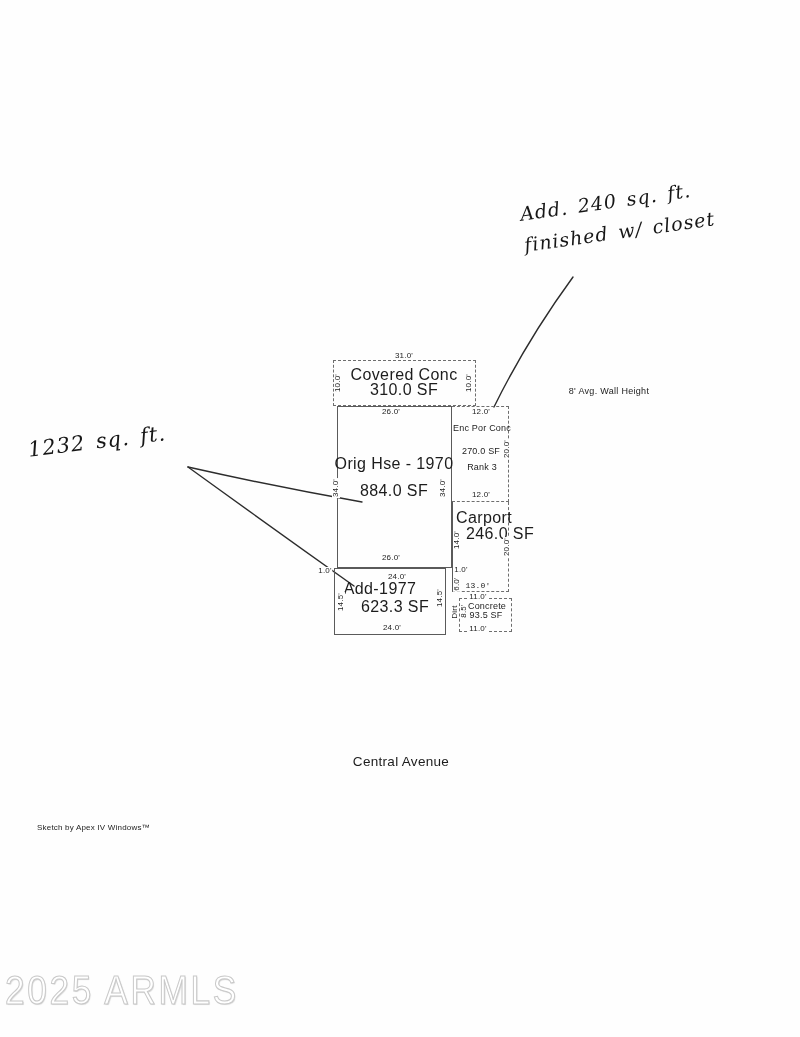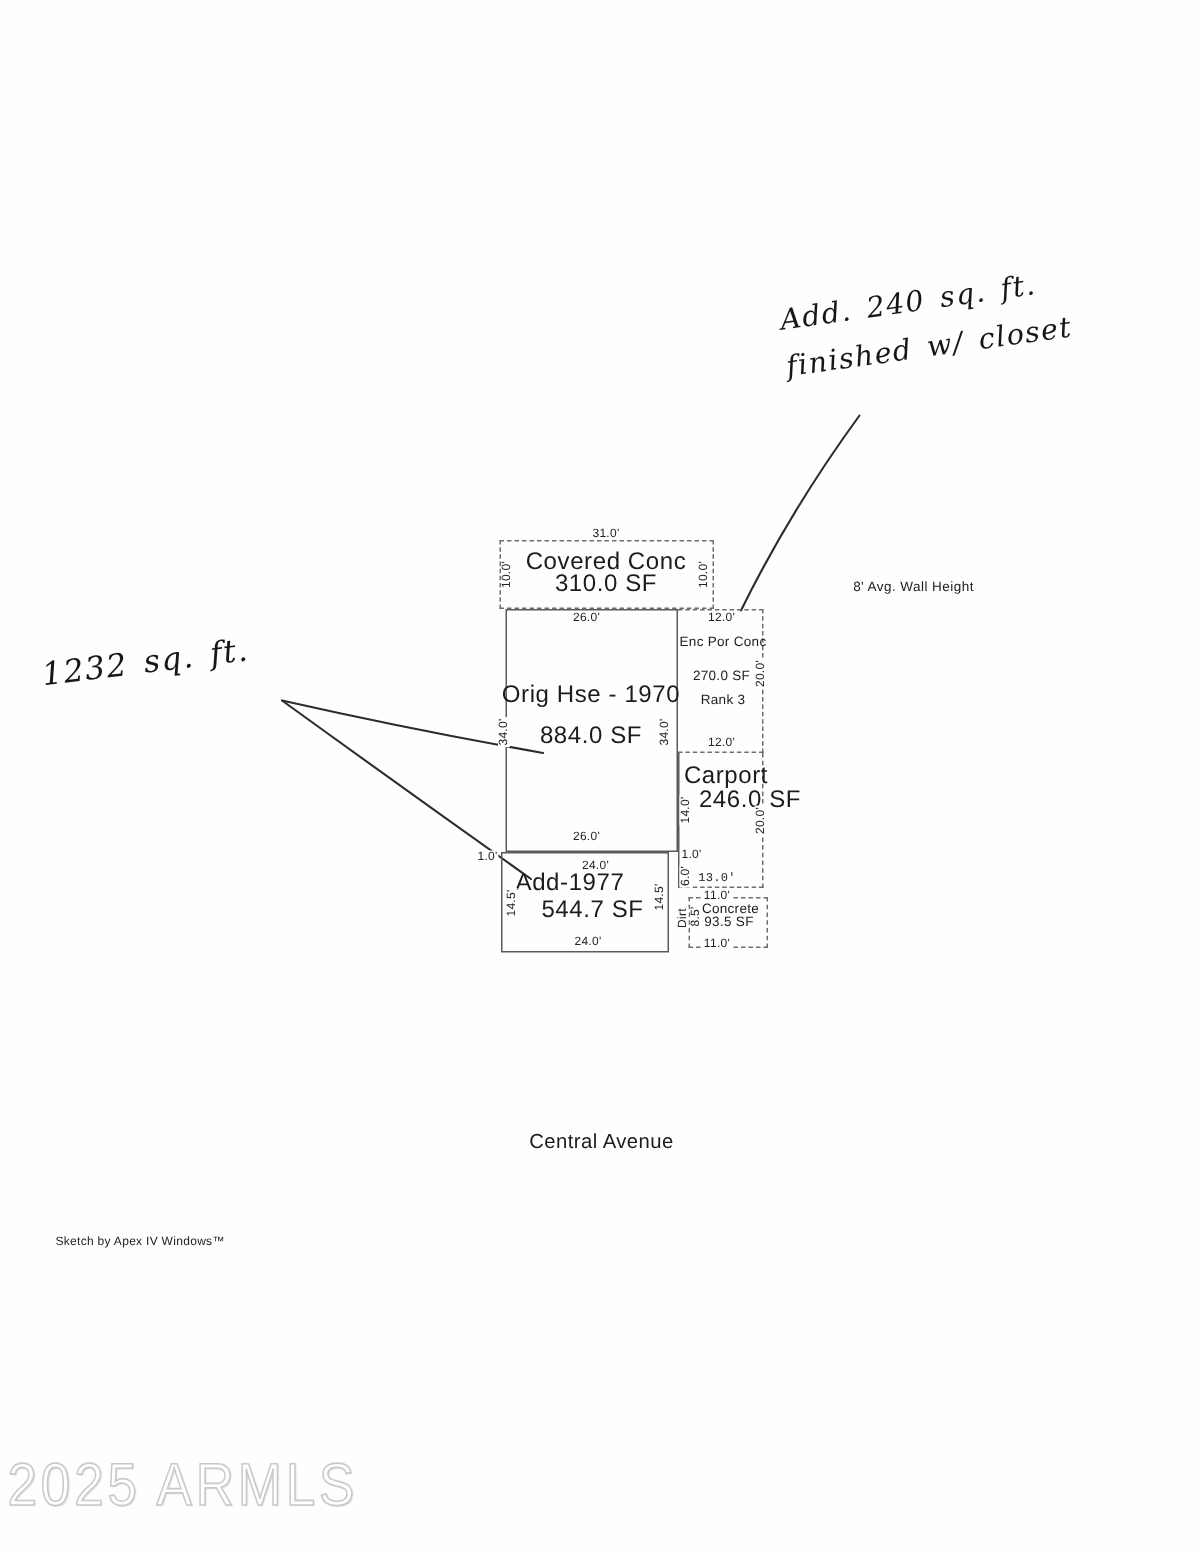--- a/index.html
+++ b/index.html
@@ -108,21 +108,21 @@
   <div class="rlabel" style="left:484px;top:518px;">Carport</div>
   <div class="rlabel" style="left:500px;top:534px;">246.0 SF</div>
   <div class="dim v" style="left:457px;top:540px;">14.0'</div>
   <div class="dim v" style="left:507px;top:547px;">20.0'</div>
   <div class="dim" style="left:478px;top:586px;font-family:Liberation Mono, monospace;">13.0'</div>
 
   <div class="dim" style="left:325px;top:571px;">1.0'</div>
   <div class="dim" style="left:461px;top:570px;">1.0'</div>
   <div class="dim" style="left:397px;top:577px;">24.0'</div>
   <div class="rlabel" style="left:380px;top:589px;">Add-1977</div>
-  <div class="rlabel" style="left:395px;top:607px;">544.7 SF</div>
+  <div class="rlabel" style="left:395px;top:607px;">623.3 SF</div>
   <div class="dim v" style="left:341px;top:602px;">14.5'</div>
   <div class="dim v" style="left:440px;top:598px;">14.5'</div>
   <div class="dim" style="left:392px;top:628px;">24.0'</div>
   <div class="dim v" style="left:457px;top:584px;">6.0'</div>
 
   <div class="dim" style="left:478px;top:597px;">11.0'</div>
   <div class="rlabel small" style="left:487px;top:606px;text-align:right;">Concrete</div>
   <div class="rlabel small" style="left:486px;top:615px;text-align:center;">93.5 SF</div>
   <div class="dim v" style="left:464px;top:611px;">8.5'</div>
   <div class="dim v" style="left:455px;top:612px;">Dirt</div>

